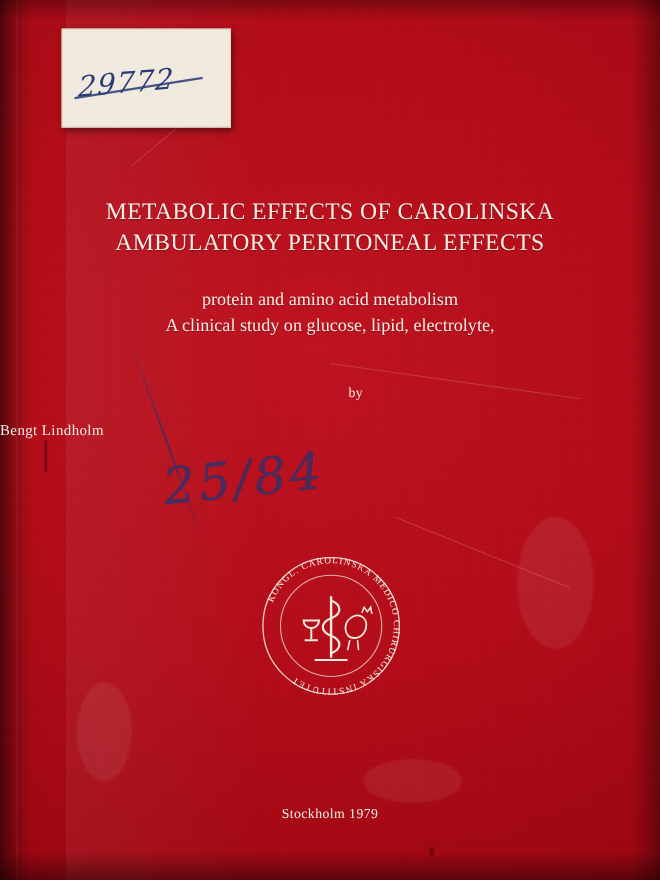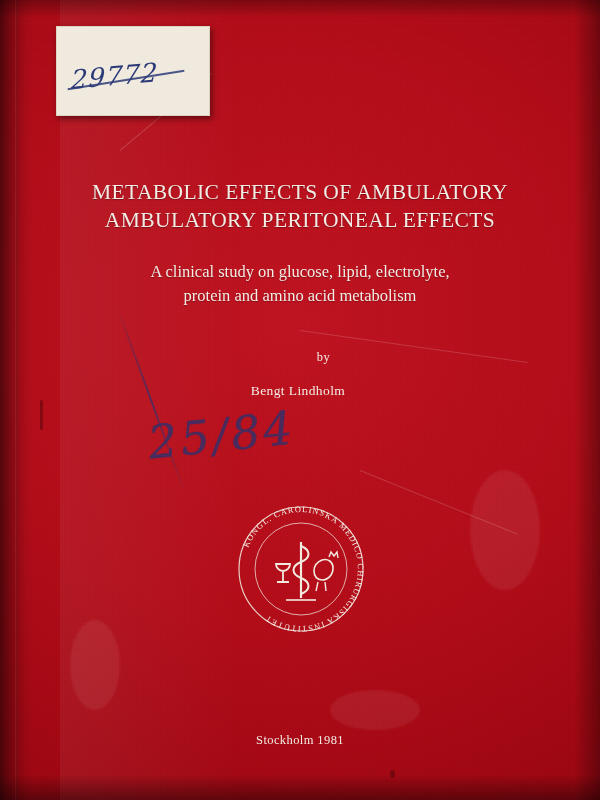--- a/index.html
+++ b/index.html
@@ -136,21 +136,21 @@
     top: 350px;
     text-align: center;
     font-size: 12.5px;
     letter-spacing: 0.5px;
     margin-left: 47px;
   }
   .byline-author {
     position: absolute;
     left: 0; right: 4px;
     top: 383px;
-    text-align: center;
+    text-align: left;
     font-size: 13.5px;
     letter-spacing: 0.4px;
   }
   .imprint {
     position: absolute;
     left: 0; right: 0;
     top: 733px;
     text-align: center;
     font-size: 12.5px;
     letter-spacing: 0.4px;
@@ -235,26 +235,26 @@
   <div class="label-sticker">
     <span class="label-number">29772</span>
     <span class="label-strike"></span>
   </div>
 
   <div class="ink-slash"></div>
   <div class="ink ink-date">25/84</div>
 
   <div class="title-block">
     <div class="title-main">
-      <div>METABOLIC EFFECTS OF AMBULATORY</div>
+      <div>METABOLIC EFFECTS OF CAROLINSKA</div>
       <div>AMBULATORY PERITONEAL EFFECTS</div>
     </div>
     <div class="subtitle">
+      <div>protein and amino acid metabolism</div>
       <div>A clinical study on glucose, lipid, electrolyte,</div>
-      <div>protein and amino acid metabolism</div>
     </div>
   </div>
 
   <div class="byline-by">by</div>
   <div class="byline-author">Bengt Lindholm</div>
 
   <div class="seal">
     <svg viewBox="0 0 150 150" width="150" height="150" aria-hidden="true">
       <defs>
         <path id="sealcircle" d="M75,75 m-57,0 a57,57 0 1,1 114,0 a57,57 0 1,1 -114,0"></path>
@@ -272,16 +272,16 @@
       <path d="M50,70 h14 a7,7 0 0 1 -14,0 z M57,77 v10 M51,88 h12" fill="none" stroke="#f4ece1" stroke-width="1.8"></path>
 
       <path d="M96,66 c6,-2 11,2 11,8 c0,7 -5,12 -11,12 c-5,0 -8,-4 -8,-9 c0,-5 3,-9 8,-11 z" fill="none" stroke="#f4ece1" stroke-width="1.6"></path>
       <path d="M103,63 l2,-5 l3,4 l3,-4 l1,6" fill="none" stroke="#f4ece1" stroke-width="1.4"></path>
       <path d="M92,88 l-2,9 M99,88 l1,9" stroke="#f4ece1" stroke-width="1.4"></path>
 
       <path d="M60,106 h30" stroke="#f4ece1" stroke-width="1.6"></path>
     </svg>
   </div>
 
-  <div class="imprint">Stockholm 1981</div>
+  <div class="imprint">Stockholm 1979</div>
 
   <div class="grain"></div>
 </div>
 
 </body></html>

